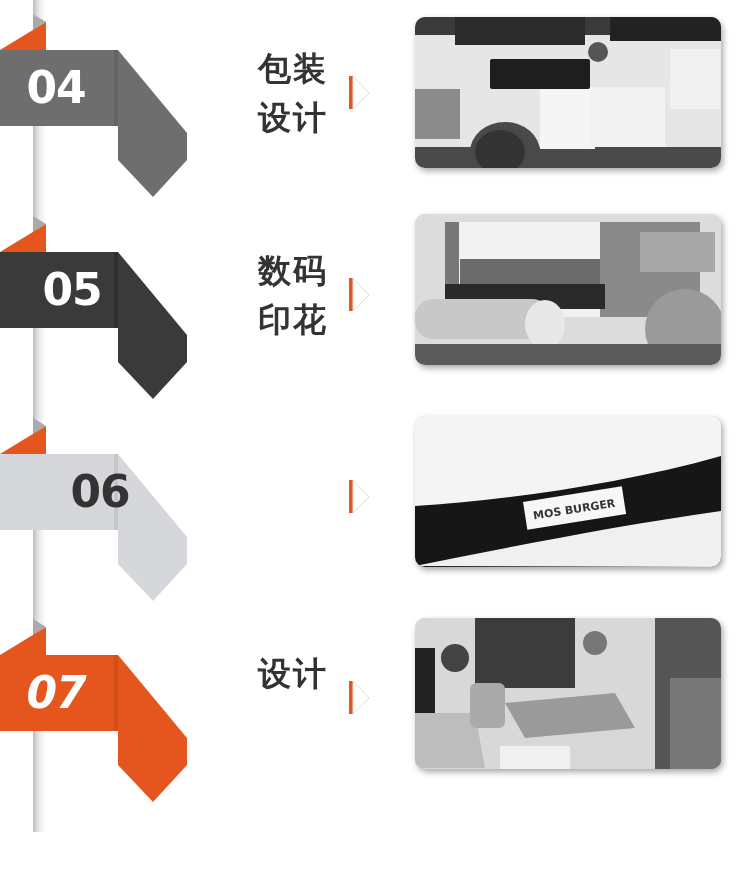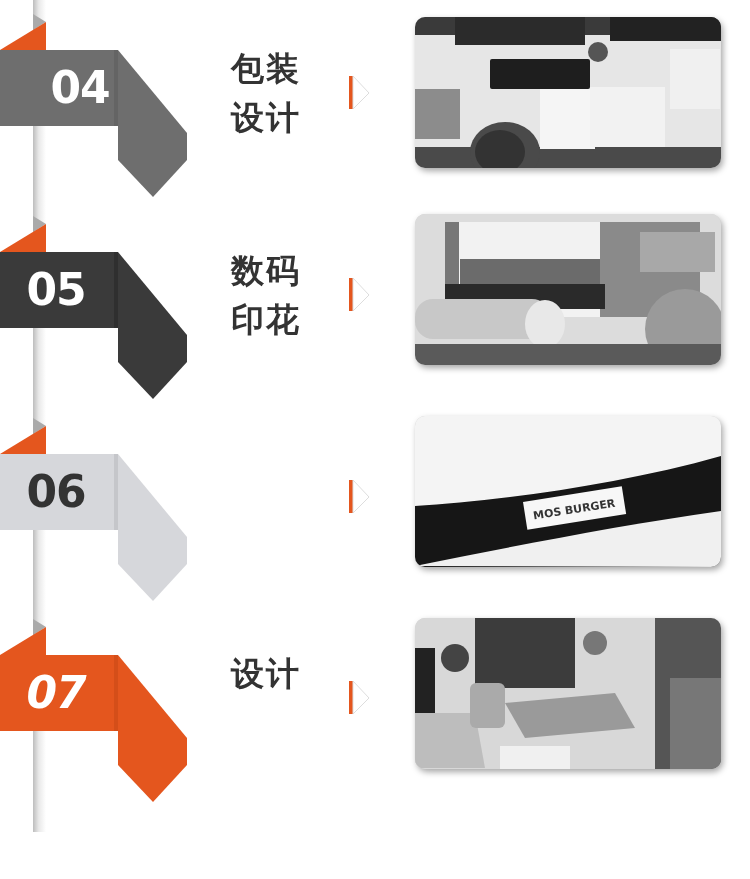--- a/index.html
+++ b/index.html
@@ -4,41 +4,41 @@
 <style>
   html, body { margin:0; padding:0; }
   body { width:750px; height:879px; background:#ffffff; position:relative; overflow:hidden;
          font-family:"DejaVu Sans","Liberation Sans",sans-serif; }
   .timeline-line { position:absolute; left:33px; top:0; width:13px; height:832px;
          background:linear-gradient(to right,#bdbdbd 0%,#e9e9e9 45%,#ffffff 100%); }
   .step { position:absolute; left:0; width:750px; height:202px; }
   .ribbon-svg { position:absolute; left:0; top:0; width:200px; height:202px; }
   .step-num { position:absolute; left:0; top:50px; width:112px; height:76px; line-height:76px;
          text-align:center; font-size:44px; font-weight:bold; font-family:"DejaVu Sans",sans-serif; letter-spacing:-1px; }
-  .step-title { position:absolute; left:231px; top:44px; width:80px; font-size:33px; line-height:49px;
+  .step-title { position:absolute; left:258px; top:44px; width:80px; font-size:33px; line-height:49px;
          color:#333333; font-weight:bold; letter-spacing:2px; }
   .arrow { position:absolute; left:349px; top:76px; width:24px; height:34px; }
   .photo { position:absolute; left:415px; top:17px; width:306px; height:151px; border-radius:10px;
          overflow:hidden; box-shadow:2px 3px 6px rgba(0,0,0,0.35); background:#cfcfcf; }
   .photo svg { width:100%; height:100%; display:block; }
 </style>
 </head>
 <body>
 
 <div class="timeline-line"></div>
 
 <div class="step" style="top:0px;">
   <svg class="ribbon-svg" viewBox="0 0 200 202">
     <polygon points="33,14 46,22 33,30" fill="#aaaaaa"></polygon>
     <polygon points="46,22 46,50 0,50" fill="#e4561e"></polygon>
     <polygon points="118,50 187,133 187,160 153,197 118,160" fill="#6e6e6e"></polygon>
     <rect x="0" y="50" width="118" height="76" fill="#6e6e6e"></rect>
     <rect x="114" y="50" width="4" height="76" fill="#646464"></rect>
   </svg>
-  <div class="step-num" style="color:#ffffff;padding-left:24px;">04</div>
+  <div class="step-num" style="color:#ffffff;">04</div>
   <div class="step-title">
     <div>包装</div>
     <div>设计</div>
   </div>
   <svg class="arrow" viewBox="0 0 24 34">
     <rect x="0" y="0" width="4" height="33" fill="#e4561e"></rect>
     <polygon points="4,0 20,17 4,33" fill="#ffffff" stroke="#dddddd" stroke-width="1"></polygon>
   </svg>
   <div class="photo">
     <svg viewBox="0 0 306 151" preserveAspectRatio="none">
@@ -60,21 +60,21 @@
 </div>
 
 <div class="step" style="top:202px;">
   <svg class="ribbon-svg" viewBox="0 0 200 202">
     <polygon points="33,14 46,22 33,30" fill="#aaaaaa"></polygon>
     <polygon points="46,22 46,50 0,50" fill="#e4561e"></polygon>
     <polygon points="118,50 187,133 187,160 153,197 118,160" fill="#3a3a3a"></polygon>
     <rect x="0" y="50" width="118" height="76" fill="#3a3a3a"></rect>
     <rect x="114" y="50" width="4" height="76" fill="#2f2f2f"></rect>
   </svg>
-  <div class="step-num" style="color:#ffffff;">05</div>
+  <div class="step-num" style="color:#ffffff;margin-left:16px;">05</div>
   <div class="step-title">
     <div>数码</div>
     <div>印花</div>
   </div>
   <svg class="arrow" viewBox="0 0 24 34">
     <rect x="0" y="0" width="4" height="33" fill="#e4561e"></rect>
     <polygon points="4,0 20,17 4,33" fill="#ffffff" stroke="#dddddd" stroke-width="1"></polygon>
   </svg>
   <div class="photo" style="top:12px;">
     <svg viewBox="0 0 306 151" preserveAspectRatio="none">
@@ -94,21 +94,21 @@
 </div>
 
 <div class="step" style="top:404px;">
   <svg class="ribbon-svg" viewBox="0 0 200 202">
     <polygon points="33,14 46,22 33,30" fill="#aaaaaa"></polygon>
     <polygon points="46,22 46,50 0,50" fill="#e4561e"></polygon>
     <polygon points="118,50 187,133 187,160 153,197 118,160" fill="#d6d7db"></polygon>
     <rect x="0" y="50" width="118" height="76" fill="#d6d7db"></rect>
     <rect x="114" y="50" width="4" height="76" fill="#c5c6ca"></rect>
   </svg>
-  <div class="step-num" style="color:#333333;">06</div>
+  <div class="step-num" style="color:#333333;padding-left:44px;">06</div>
   <svg class="arrow" viewBox="0 0 24 34">
     <rect x="0" y="0" width="4" height="33" fill="#e4561e"></rect>
     <polygon points="4,0 20,17 4,33" fill="#ffffff" stroke="#dddddd" stroke-width="1"></polygon>
   </svg>
   <div class="photo" style="top:12px;">
     <svg viewBox="0 0 306 151" preserveAspectRatio="none">
       <rect width="306" height="151" fill="#f4f4f4"></rect>
       <path d="M0,90 C80,85 200,70 306,40 L306,151 L0,151 Z" fill="#161616"></path>
       <path d="M0,150 C100,130 200,110 306,95 L306,151 Z" fill="#f0f0f0"></path>
       <g transform="translate(108,86) rotate(-9)">

